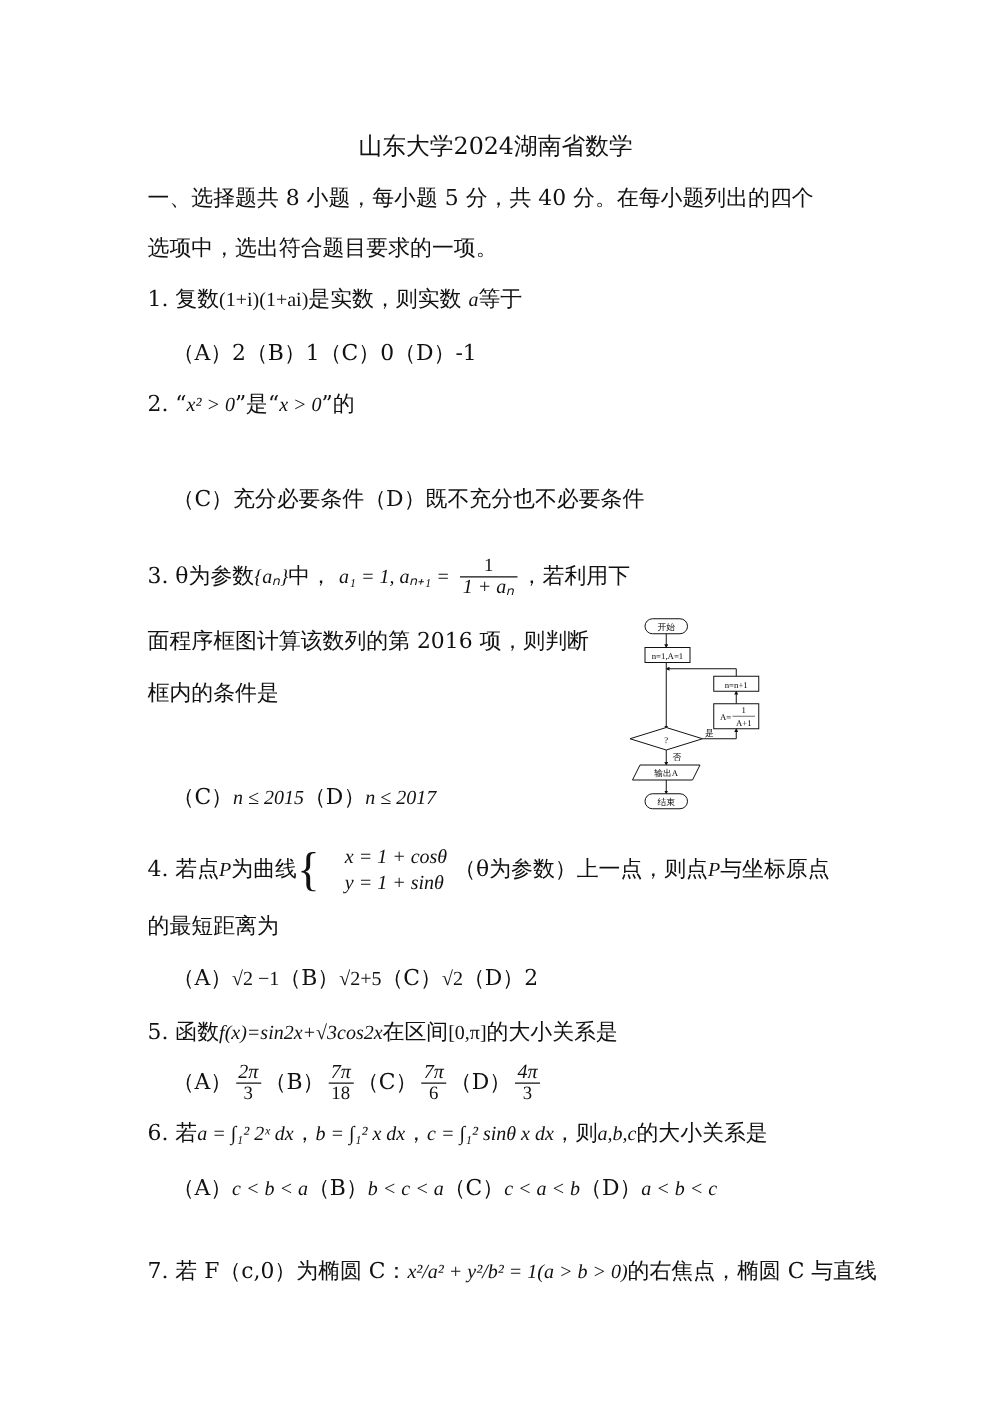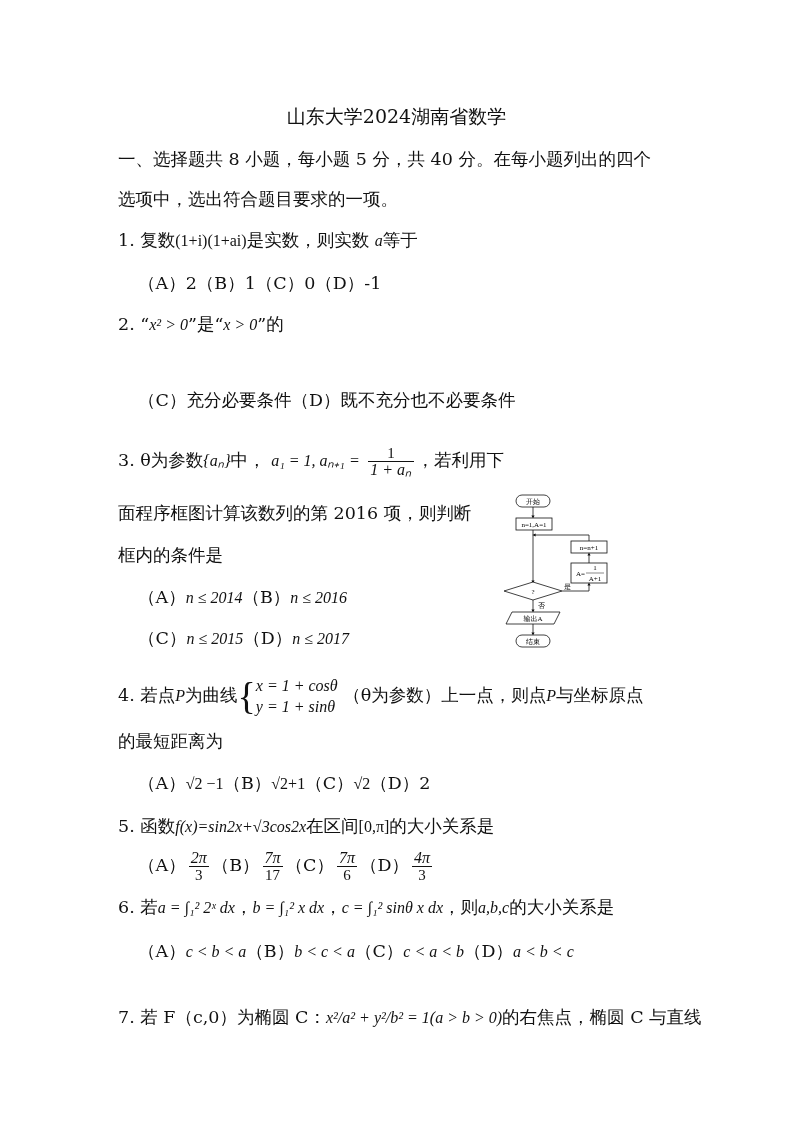--- a/index.html
+++ b/index.html
@@ -9,21 +9,21 @@
   .line { position:absolute; left:118px; font-size:17.5px; white-space:nowrap; line-height:22px; }
   .title { position:absolute; left:0; width:793px; top:104px; text-align:center;
            font-size:19px; font-weight:normal; }
   .opt { left:124px;margin-left:14px; }
   i.m, .m { font-family:"Liberation Serif", serif; font-style:italic; font-size:16px; }
   .mr { font-family:"Liberation Serif", serif; font-size:16px; }
   .frac { display:inline-block; vertical-align:middle; text-align:center; font-family:"Liberation Serif", serif; font-size:15px; line-height:16px; margin:0 3px; }
   .frac .num { display:block; border-bottom:1px solid #111; padding:0 2px; }
   .frac .den { display:block; padding:0 2px; }
   .brace { display:inline-block; vertical-align:middle; font-family:"Liberation Serif", serif; font-size:38px; line-height:40px; font-weight:100; }
-  .sys { display:inline-block; vertical-align:middle; font-family:"Liberation Serif", serif; font-size:15px; line-height:21px; }
+  .sys { display:inline-block; vertical-align:middle; font-family:"Liberation Serif", serif; font-size:15px; line-height:21px;margin-left:20px; }
   
   .flow { position:absolute; left:500px; top:442px; width:135px; height:165px;margin-top:48px; }
   .flow svg { width:135px; height:165px; }
   .flow text { font-family:"Liberation Serif", serif; font-size:7px; }
 </style>
 </head>
 <body>
 
 <div class="page">
 
@@ -46,23 +46,20 @@
   <div class="line opt" style="top:389px">（C）充分必要条件（D）既不充分也不必要条件</div>
 
   <div class="line" style="top:445px">
     <span>3.</span>
     <span>θ为参数</span><span class="m">{aₙ}</span><span>中，</span>
     <span class="m">a₁ = 1, aₙ₊₁ =</span>
     <span class="frac"><span class="num">1</span><span class="den m">1 + aₙ</span></span><span>，若利用下</span>
   </div>
   <div class="line" style="top:502px">面程序框图计算该数列的第 2016 项，则判断</div>
   <div class="line" style="top:544px">框内的条件是</div>
-  <div class="line opt" style="top:586px">
-    <span>（A）</span><span class="m">n ≤ 2014</span><span>（B）</span><span class="m">n ≤ 2016</span>
-  </div>
   <div class="line opt" style="top:627px">
     <span>（C）</span><span class="m">n ≤ 2015</span><span>（D）</span><span class="m">n ≤ 2017</span>
   </div>
 
   <div class="flow">
     <svg viewBox="0 0 135 165">
       <defs>
           <marker id="ar" markerWidth="4" markerHeight="4" refX="2" refY="2" orient="auto">
             <path d="M0,0 L4,2 L0,4 z" fill="#111"></path>
           </marker>
@@ -98,29 +95,29 @@
     </svg>
   </div>
 
   <div class="line" style="top:675px">
     <span>4.</span>
     <span>若点</span><span class="m">P</span><span>为曲线</span><span class="brace">{</span><span class="sys"><span class="m" style="display:block">x = 1 + cosθ</span><span class="m" style="display:block">y = 1 + sinθ</span></span>
     <span>（θ为参数）上一点，则点</span><span class="m">P</span><span>与坐标原点</span>
   </div>
   <div class="line" style="top:730px">的最短距离为</div>
   <div class="line opt" style="top:772px">
-    <span>（A）</span><span class="mr">√2 −1</span><span>（B）</span><span class="mr">√2+1</span><span>（C）</span><span class="mr">√2</span><span>（D）</span><span>2</span>
+    <span>（A）</span><span class="mr">√2 −1</span><span>（B）</span><span class="mr">√2+5</span><span>（C）</span><span class="mr">√2</span><span>（D）</span><span>2</span>
   </div>
 
   <div class="line" style="top:815px">
     <span>5.</span>
     <span>函数</span><span class="m">f(x)=sin2x+√3cos2x</span><span>在区间</span><span class="mr">[0,π]</span><span>的大小关系是</span>
   </div>
   <div class="line opt" style="top:850px">
-    <span>（A）</span><span class="frac"><span class="num m">2π</span><span class="den">3</span></span><span>（B）</span><span class="frac"><span class="num m">7π</span><span class="den">17</span></span><span>（C）</span><span class="frac"><span class="num m">7π</span><span class="den">6</span></span><span>（D）</span><span class="frac"><span class="num m">4π</span><span class="den">3</span></span>
+    <span>（A）</span><span class="frac"><span class="num m">2π</span><span class="den">3</span></span><span>（B）</span><span class="frac"><span class="num m">7π</span><span class="den">18</span></span><span>（C）</span><span class="frac"><span class="num m">7π</span><span class="den">6</span></span><span>（D）</span><span class="frac"><span class="num m">4π</span><span class="den">3</span></span>
   </div>
 
   <div class="line" style="top:896px">
     <span>6.</span>
     <span>若</span><span class="m">a = ∫₁² 2ˣ dx</span>，<span class="m">b = ∫₁² x dx</span>，<span class="m">c = ∫₁² sinθ x dx</span><span>，则</span><span class="m">a,b,c</span><span>的大小关系是</span>
   </div>
   <div class="line opt" style="top:940px">
     <span>（A）</span><span class="m">c &lt; b &lt; a</span><span>（B）</span><span class="m">b &lt; c &lt; a</span><span>（C）</span><span class="m">c &lt; a &lt; b</span><span>（D）</span><span class="m">a &lt; b &lt; c</span>
   </div>
 

